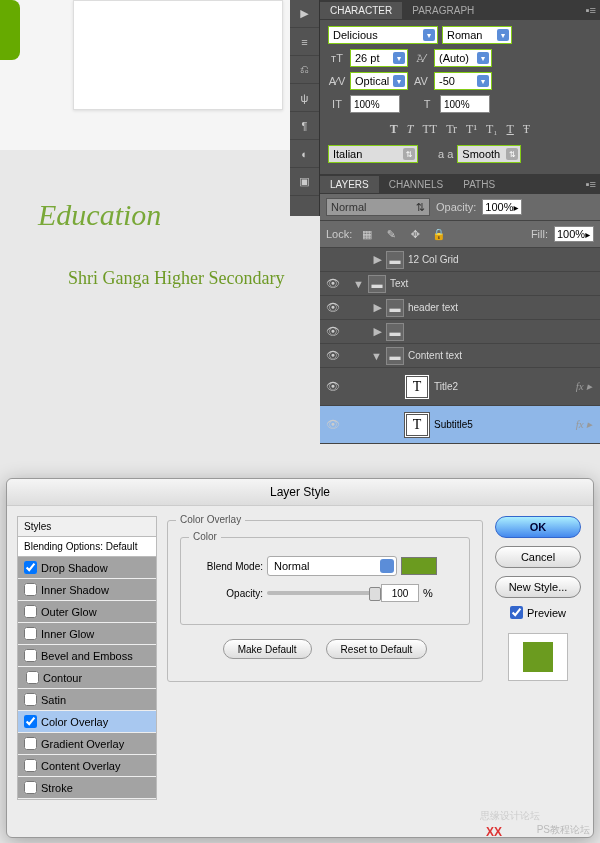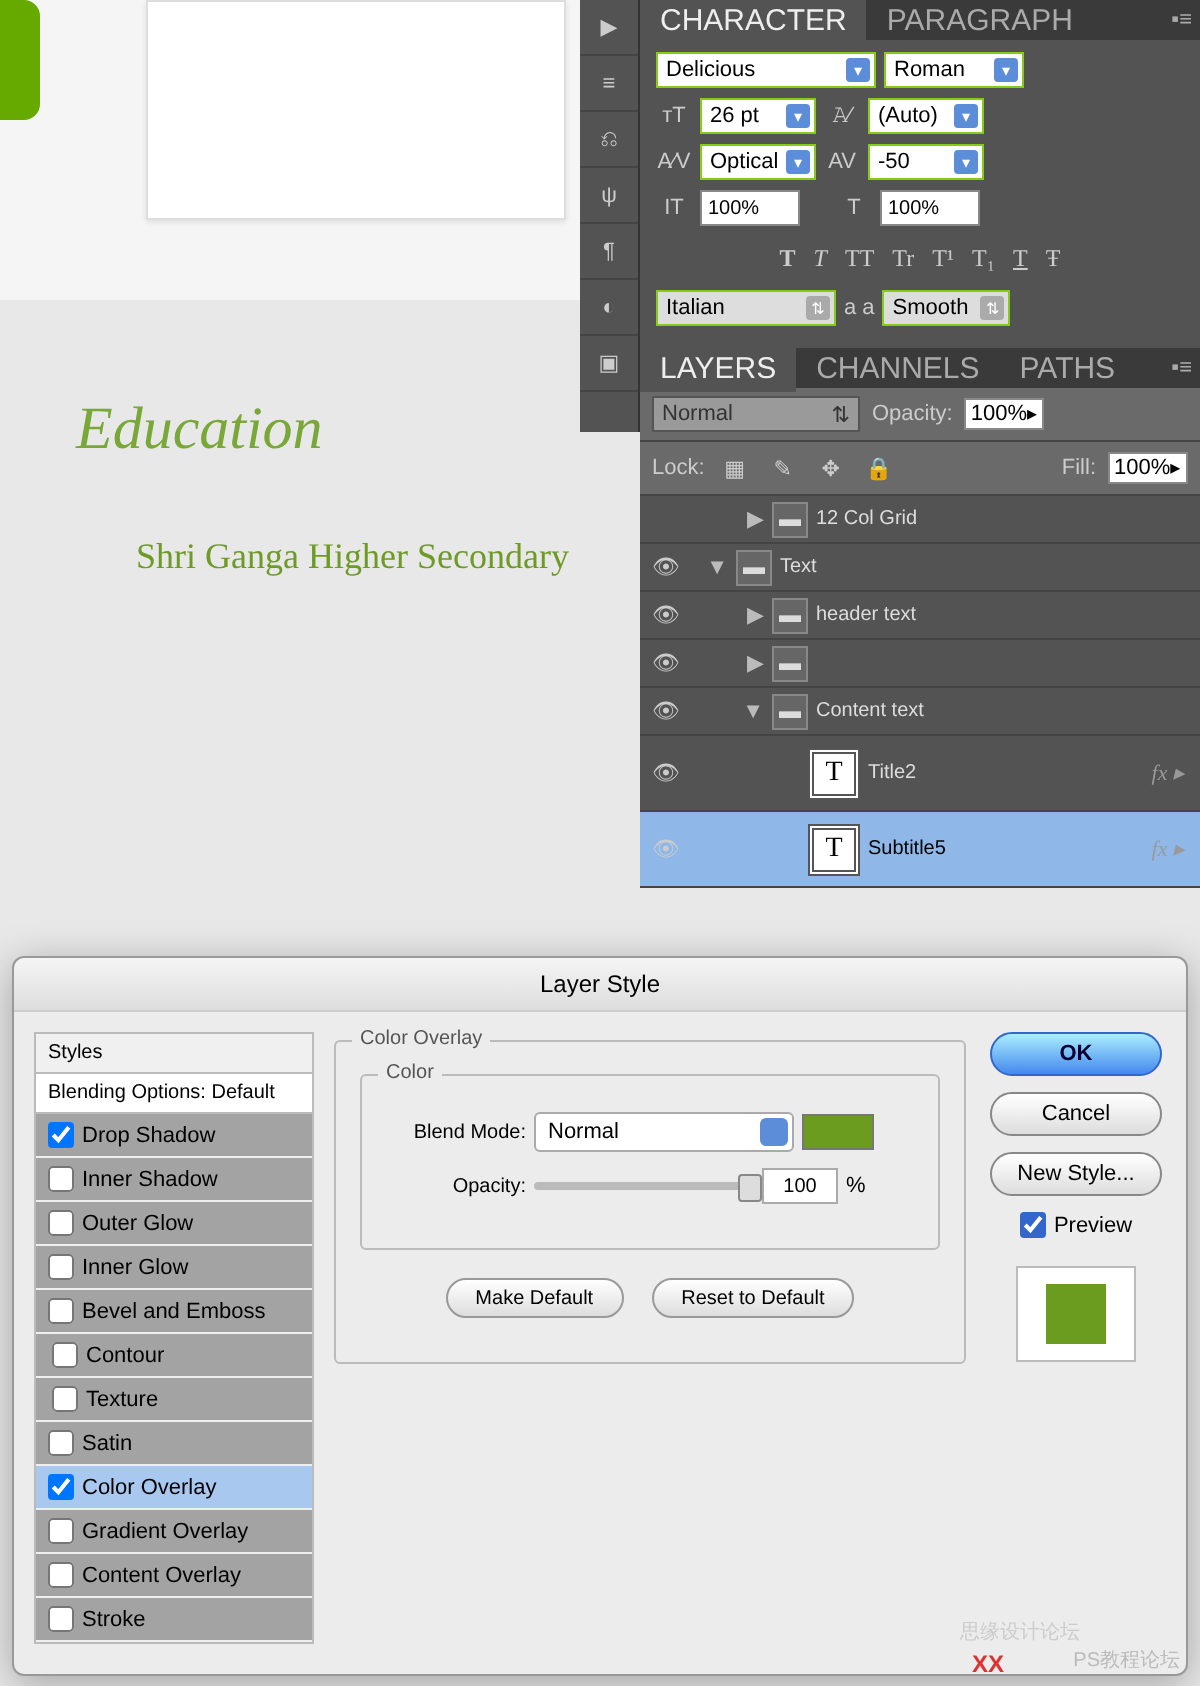--- a/index.html
+++ b/index.html
@@ -6,21 +6,21 @@
 body{width:600px;height:843px;background:#e8e8e8;position:relative;overflow:hidden}
 .canvas{position:absolute;left:0;top:0;width:320px;height:150px;background:#f5f5f5}
 .doc-frame{position:absolute;left:73px;top:0;width:210px;height:110px;background:#fff;border:1px solid #ddd;box-shadow:0 1px 3px rgba(0,0,0,.1)}
 .green-edge{position:absolute;left:0;top:0;width:20px;height:60px;background:#6a0;border-radius:0 8px 8px 0}
 .edu{position:absolute;left:38px;top:198px;color:#79a838;font-size:30px;font-family:Liberation Serif, serif;font-style:italic}
 .sub{position:absolute;left:68px;top:268px;color:#6e9a26;font-size:18px;font-family:Georgia,serif}
 .panels{position:absolute;right:0;top:0;width:280px;background:#535353;color:#ddd}
 .toolcol{position:absolute;left:290px;top:0;width:30px;height:216px;background:#535353;border-right:1px solid #333}
 .toolcol div{height:28px;display:flex;align-items:center;justify-content:center;color:#ccc;border-bottom:1px solid #444}
 .tabbar{display:flex;background:#3a3a3a;height:20px;align-items:center}
-.tab{padding:3px 10px;color:#aaa;font-size:15px}
+.tab{padding:3px 10px;color:#aaa;font-size:10px}
 .tab.active{background:#535353;color:#eee}
 .flyout{margin-left:auto;padding:0 4px;color:#aaa}
 .char-body{padding:6px 8px}
 .row{display:flex;align-items:center;gap:4px;margin-bottom:5px}
 .sel{background:#fff;border:1px solid #84cc16;height:18px;display:flex;align-items:center;padding:0 4px;color:#000;font-size:10px;position:relative}
 .sel .arr{position:absolute;right:2px;top:2px;width:12px;height:12px;background:#5b8dd8;border-radius:2px;display:flex;align-items:center;justify-content:center;color:#fff;font-size:8px}
 .numbox{background:#fff;border:1px solid #888;height:18px;width:50px;color:#000;padding:0 3px;display:flex;align-items:center;font-size:10px}
 .ic{width:18px;height:18px;display:flex;align-items:center;justify-content:center;color:#ccc;font-size:11px}
 .teebar{display:flex;gap:9px;padding:4px 0;justify-content:center}
 .teebar span{color:#ccc;font-size:12px;font-family:Georgia,serif}
@@ -145,21 +145,21 @@
       <span>T¹</span>
       <span>T₁</span>
       <span style="text-decoration:underline">T</span>
       <span>Ŧ</span>
     </div>
     <div class="row" style="margin-top:4px">
       <div class="sel" style="width:90px;background:#ddd">
           <span>Italian</span>
           <span class="arr" style="background:#aaa">⇅</span>
         </div>
-      <span style="margin-left:0;color:#ccc">a a</span>
+      <span style="margin-left:16px;color:#ccc">a a</span>
       <div class="sel" style="width:64px;background:#ddd">
           <span>Smooth</span>
           <span class="arr" style="background:#aaa">⇅</span>
         </div>
     </div>
   </div>
 
   <div class="layers">
     <div class="tabbar">
       <div class="tab active">LAYERS</div>
@@ -255,24 +255,20 @@
             <input type="checkbox" style="">
             <span>Inner Glow</span>
           </div>
           <div class="strow">
             <input type="checkbox" style="">
             <span>Bevel and Emboss</span>
           </div>
           <div class="strow indent">
             <input type="checkbox" style="">
             <span>Contour</span>
-          </div>
-          <div class="strow indent">
-            <input type="checkbox" style="">
-            <span>Texture</span>
           </div>
           <div class="strow">
             <input type="checkbox" style="">
             <span>Satin</span>
           </div>
           <div class="strow hl">
             <input type="checkbox" checked="" style="">
             <span>Color Overlay</span>
           </div>
           <div class="strow">

